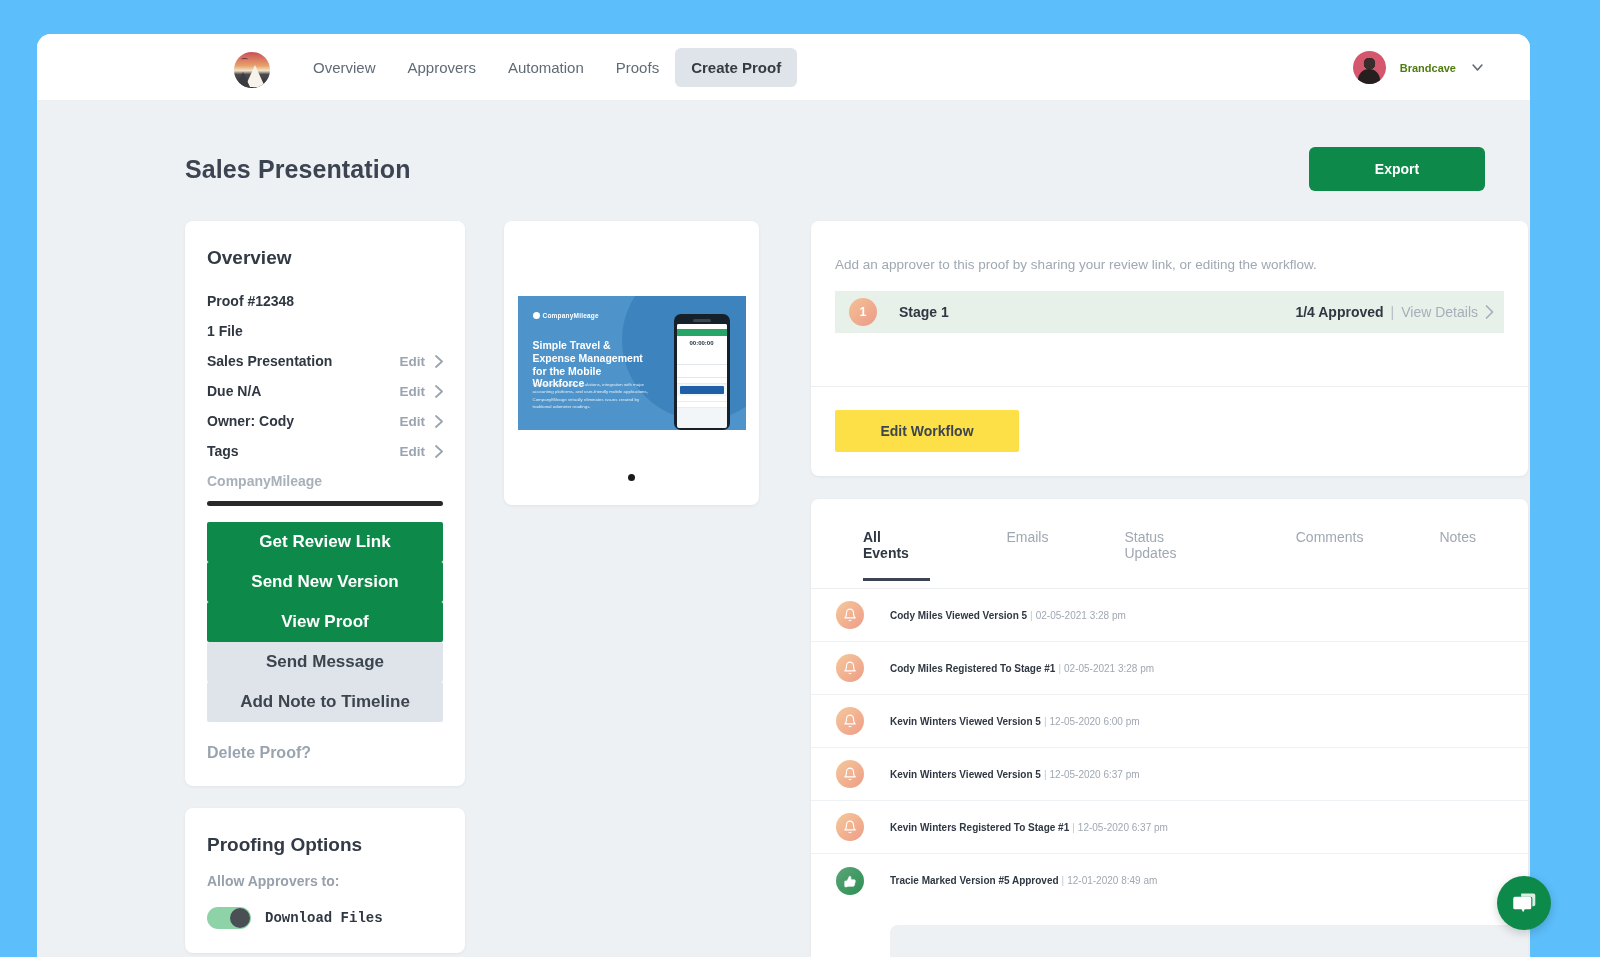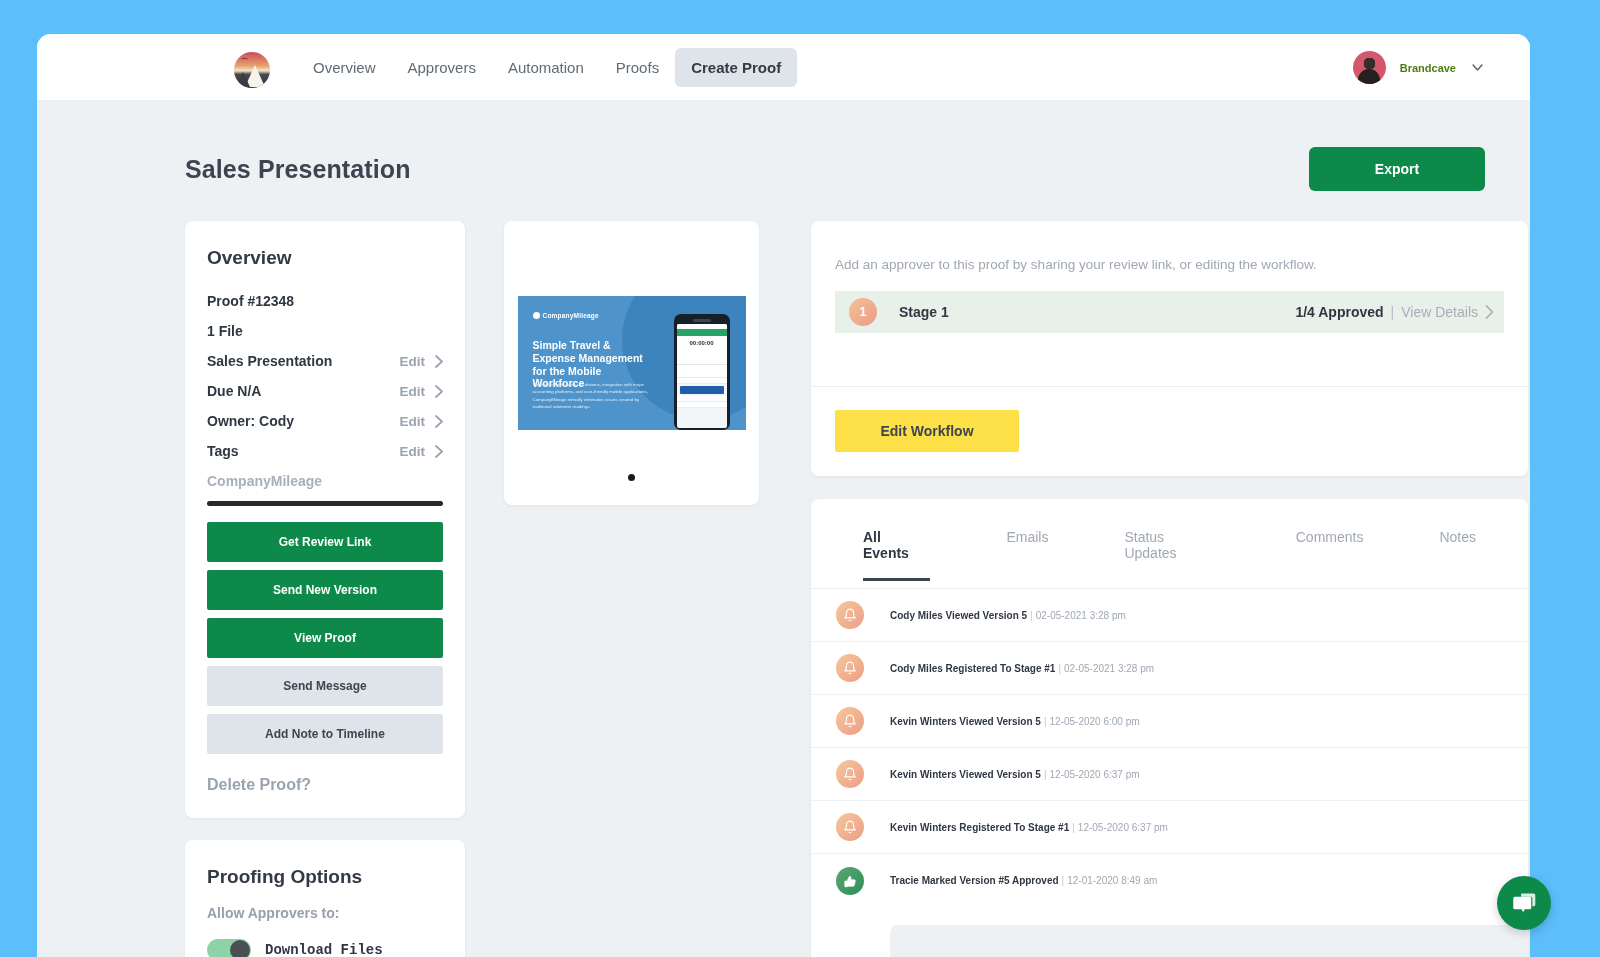--- a/index.html
+++ b/index.html
@@ -171,22 +171,22 @@
   .ov-row .edit {
     display: flex; align-items: center; gap: 10px;
     color: #9aa4b0; font-weight: 700; font-size: 13.5px; cursor: pointer;
   }
   .ov-tagval { font-size: 14px; color: #a8b0ba; font-weight: 700; padding: 7px 0 2px 0;}
   .ov-bar { height: 5px; background: #28292b; border-radius: 3px; margin: 10px 0 16px 0; }
 
   .btn {
     display: block; width: 100%; height: 40px;
     border: none; border-radius: 2px;
-    font-size: 12px; font-weight: 700;
-    cursor: pointer; margin-bottom: 8px;
+    font-size: 17px; font-weight: 700;
+    cursor: pointer; margin-bottom: 0;
   }
   .btn-green { background: #0d8a4a; color: #fff; }
   .btn-gray { background: #dfe3ea; color: #3d454f; }
   .delete-link {
     text-align: left; font-size: 16px; color: #9aa4b0;
     font-weight: 700; margin-top: 22px; cursor: pointer;
   }
 
   
   .proofing { margin-top: 22px; padding: 26px 22px 24px 22px; }

